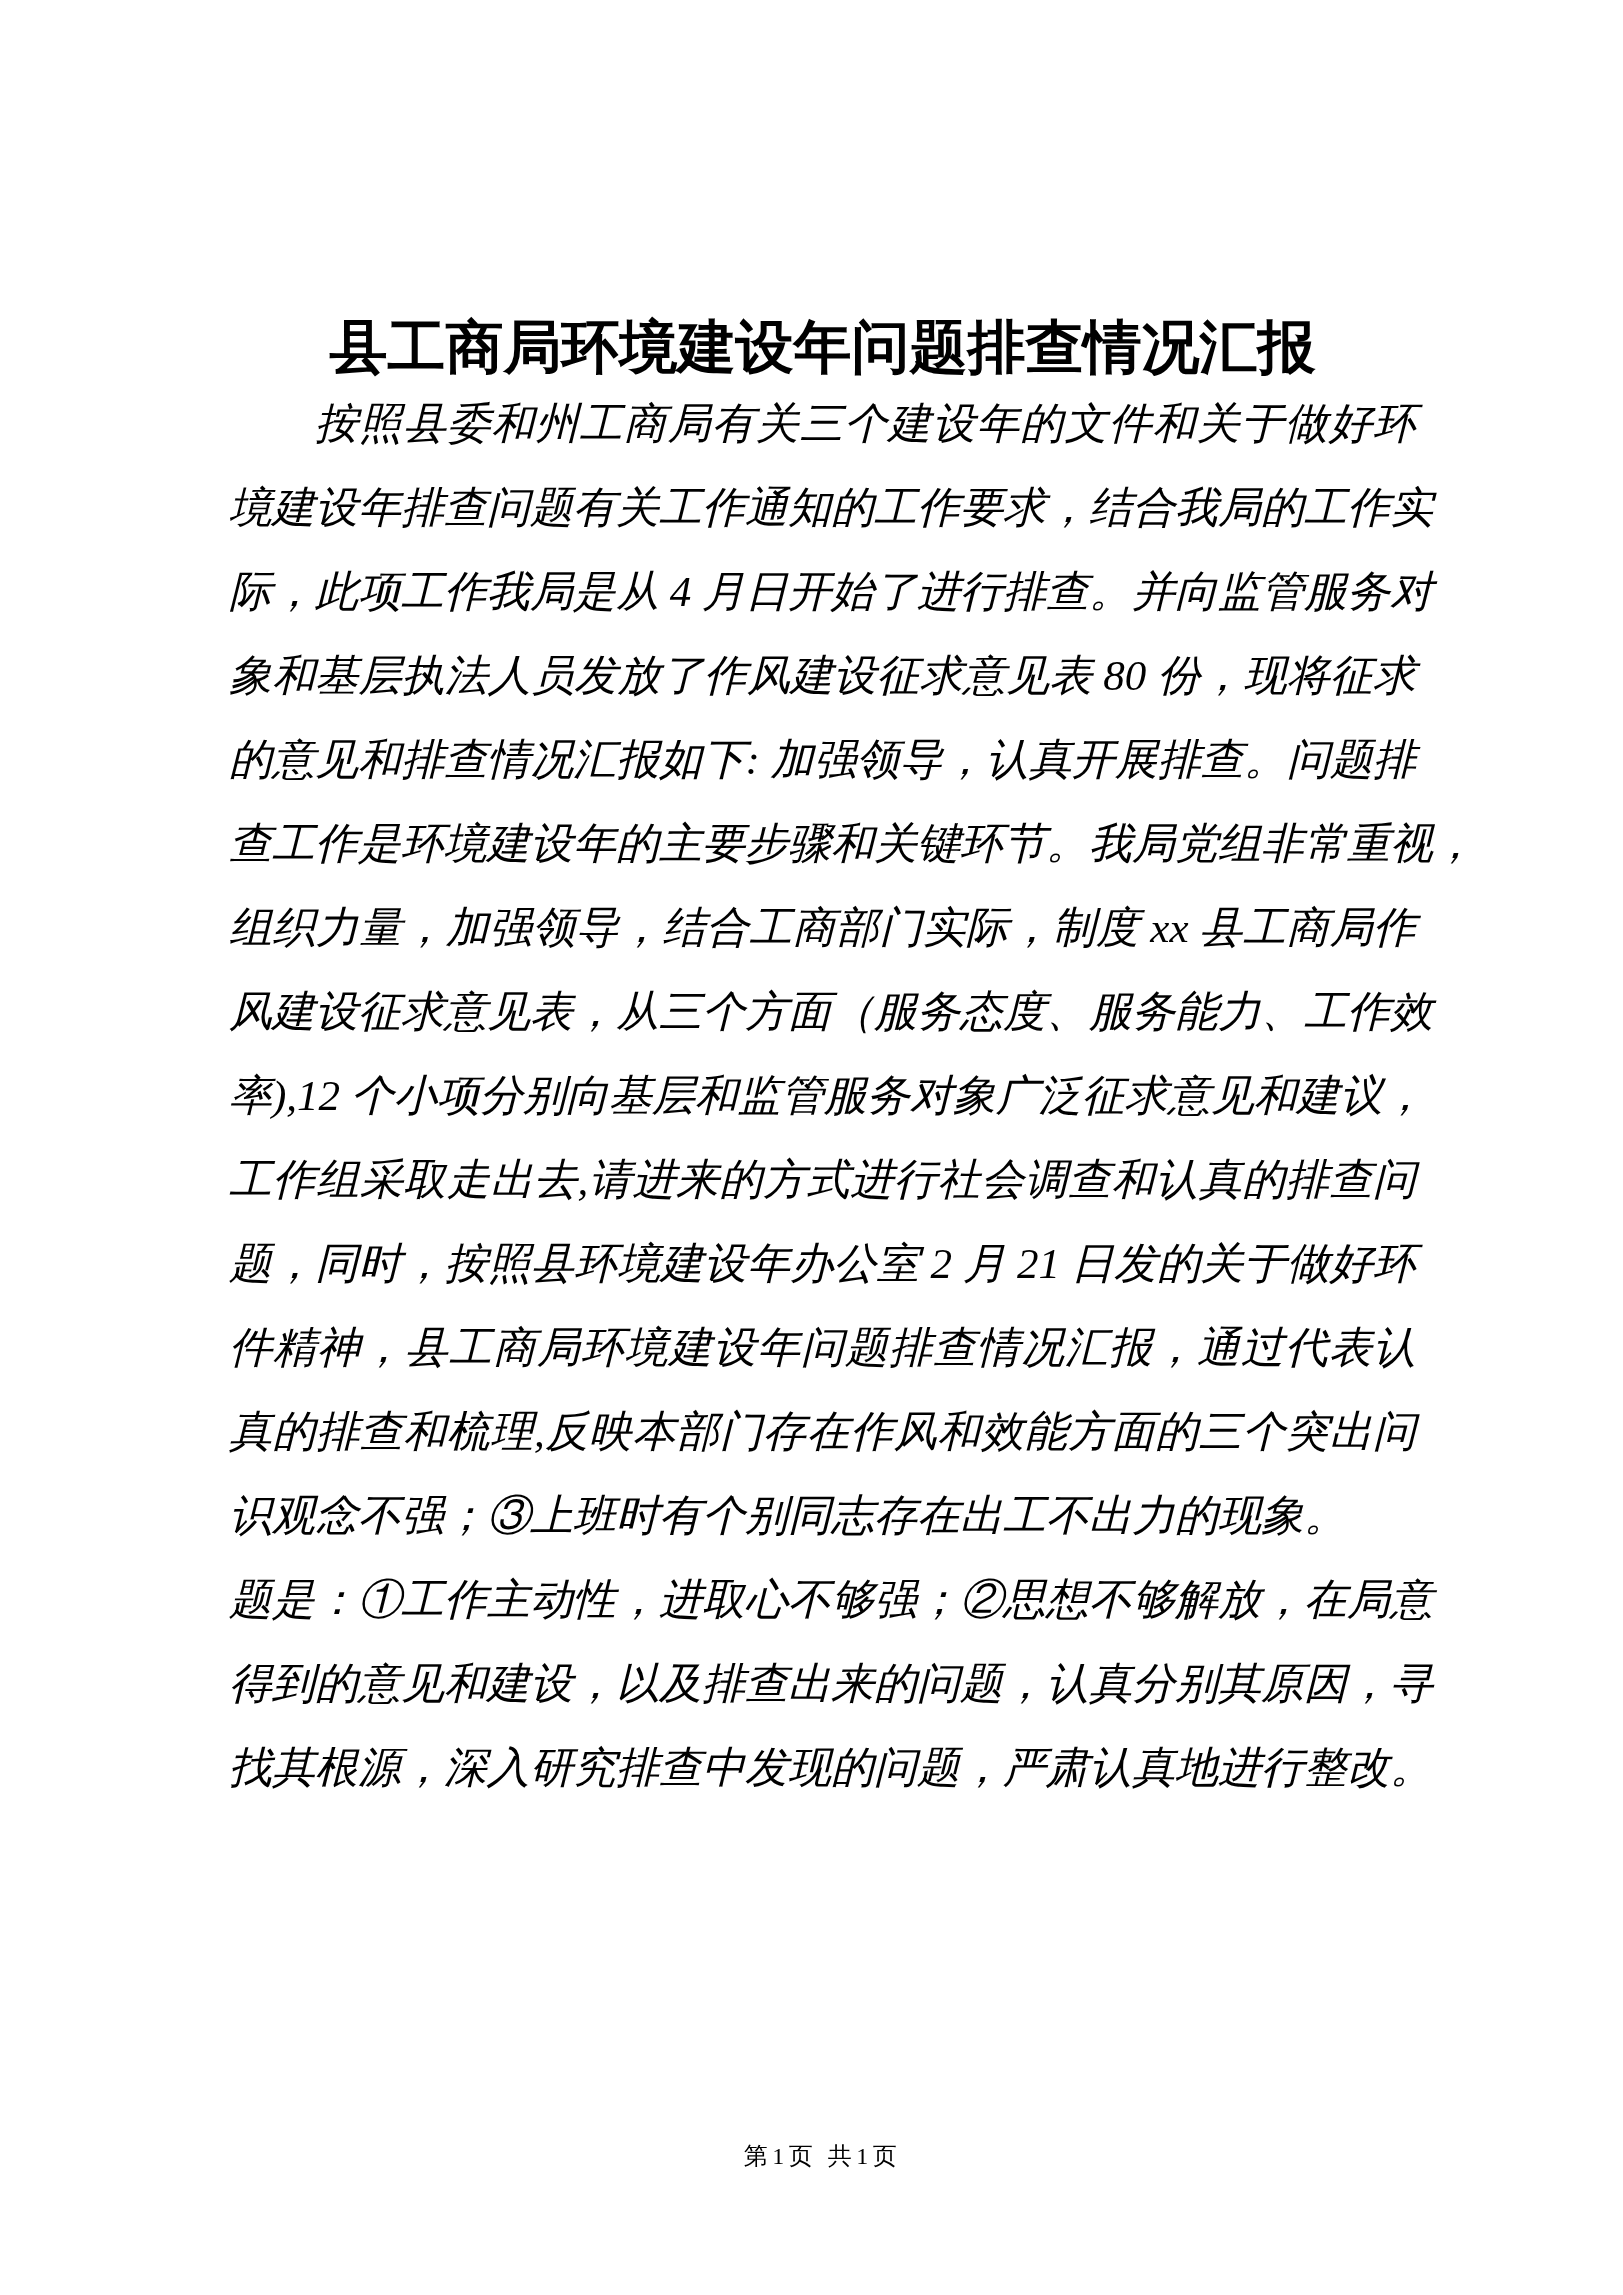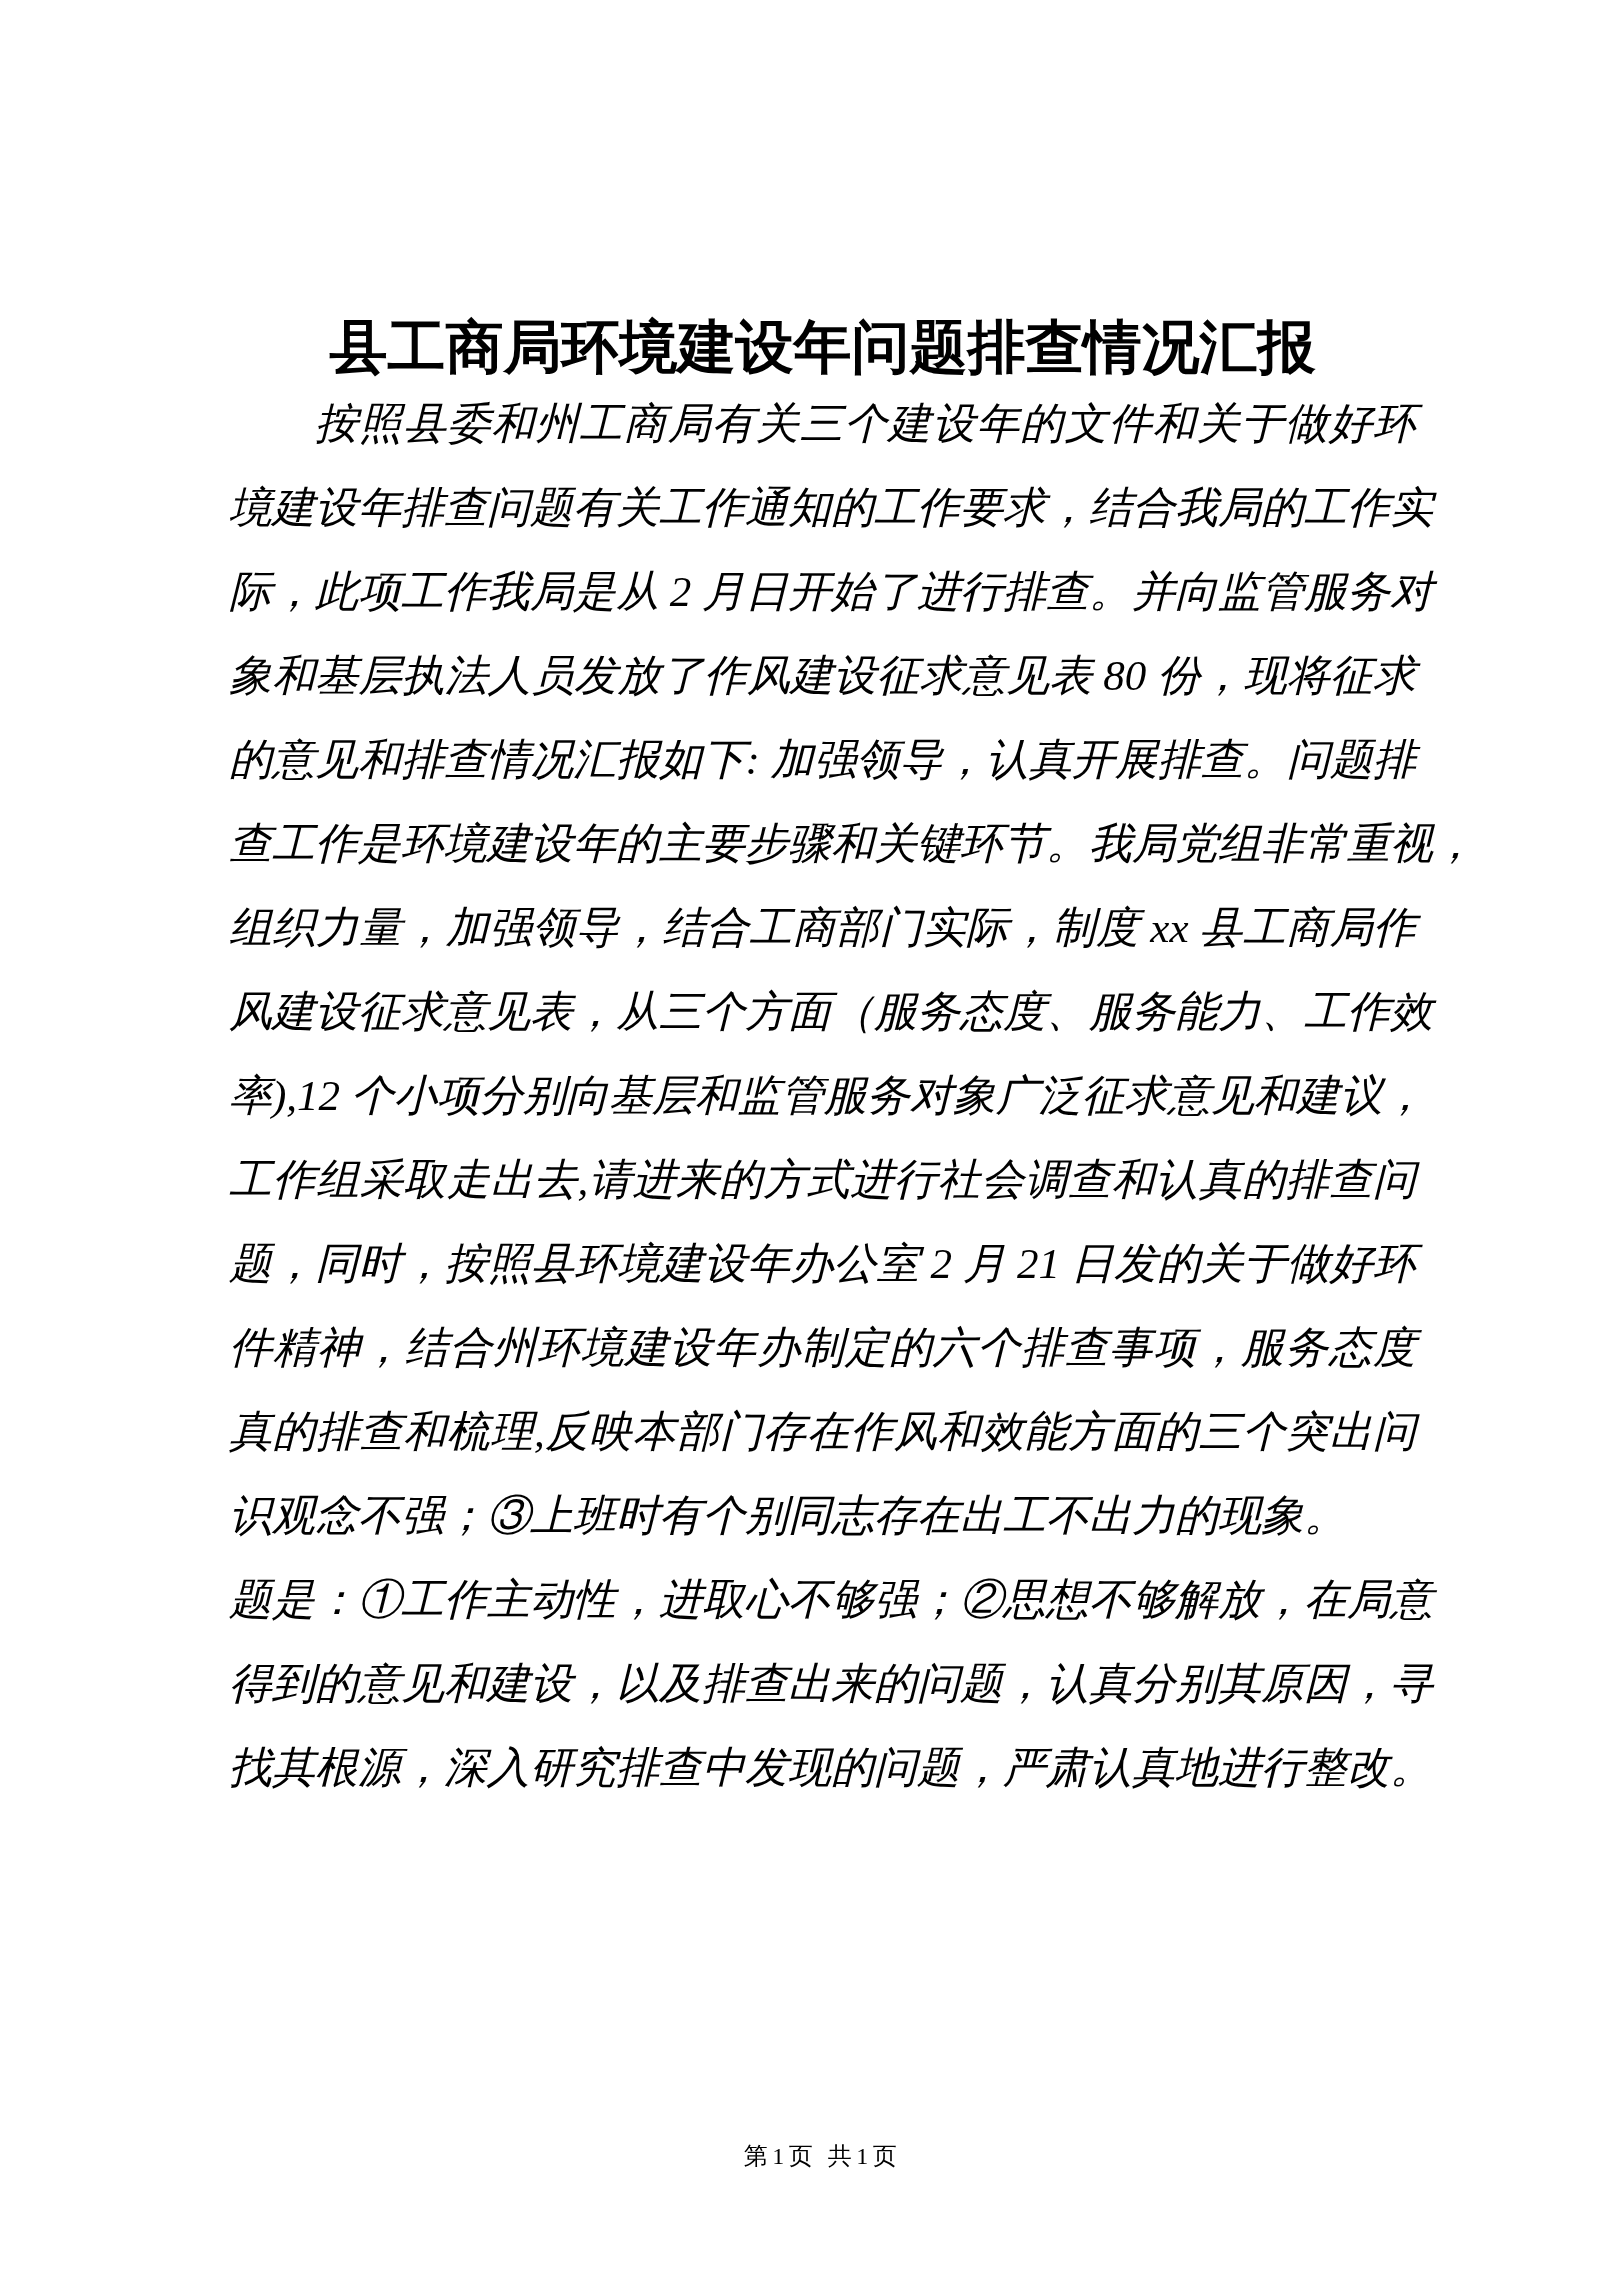--- a/index.html
+++ b/index.html
@@ -67,30 +67,30 @@
 </style>
 </head>
 <body>
 
 <div class="page">
   <h1 class="doc-title">县工商局环境建设年问题排查情况汇报</h1>
 
   <div class="doc-body">
       <div class="line indent">按照县委和州工商局有关三个建设年的文件和关于做好环</div>
       <div class="line">境建设年排查问题有关工作通知的工作要求，结合我局的工作实</div>
-      <div class="line">际，此项工作我局是从 2 月日开始了进行排查。并向监管服务对</div>
+      <div class="line">际，此项工作我局是从 4 月日开始了进行排查。并向监管服务对</div>
       <div class="line">象和基层执法人员发放了作风建设征求意见表 80 份，现将征求</div>
       <div class="line">的意见和排查情况汇报如下: 加强领导，认真开展排查。问题排</div>
       <div class="line">查工作是环境建设年的主要步骤和关键环节。我局党组非常重视，</div>
       <div class="line">组织力量，加强领导，结合工商部门实际，制度 xx 县工商局作</div>
       <div class="line">风建设征求意见表，从三个方面（服务态度、服务能力、工作效</div>
       <div class="line">率),12 个小项分别向基层和监管服务对象广泛征求意见和建议，</div>
       <div class="line">工作组采取走出去,请进来的方式进行社会调查和认真的排查问</div>
       <div class="line">题，同时，按照县环境建设年办公室 2 月 21 日发的关于做好环</div>
-      <div class="line">件精神，结合州环境建设年办制定的六个排查事项，服务态度</div>
+      <div class="line">件精神，县工商局环境建设年问题排查情况汇报，通过代表认</div>
       <div class="line">真的排查和梳理,反映本部门存在作风和效能方面的三个突出问</div>
       <div class="line para-end">识观念不强；③上班时有个别同志存在出工不出力的现象。</div>
       <div class="line">题是：①工作主动性，进取心不够强；②思想不够解放，在局意</div>
       <div class="line">得到的意见和建设，以及排查出来的问题，认真分别其原因，寻</div>
       <div class="line">找其根源，深入研究排查中发现的问题，严肃认真地进行整改。</div>
     </div>
 
   <div class="doc-footer">
     <span>第1页 共1页</span>
   </div>

